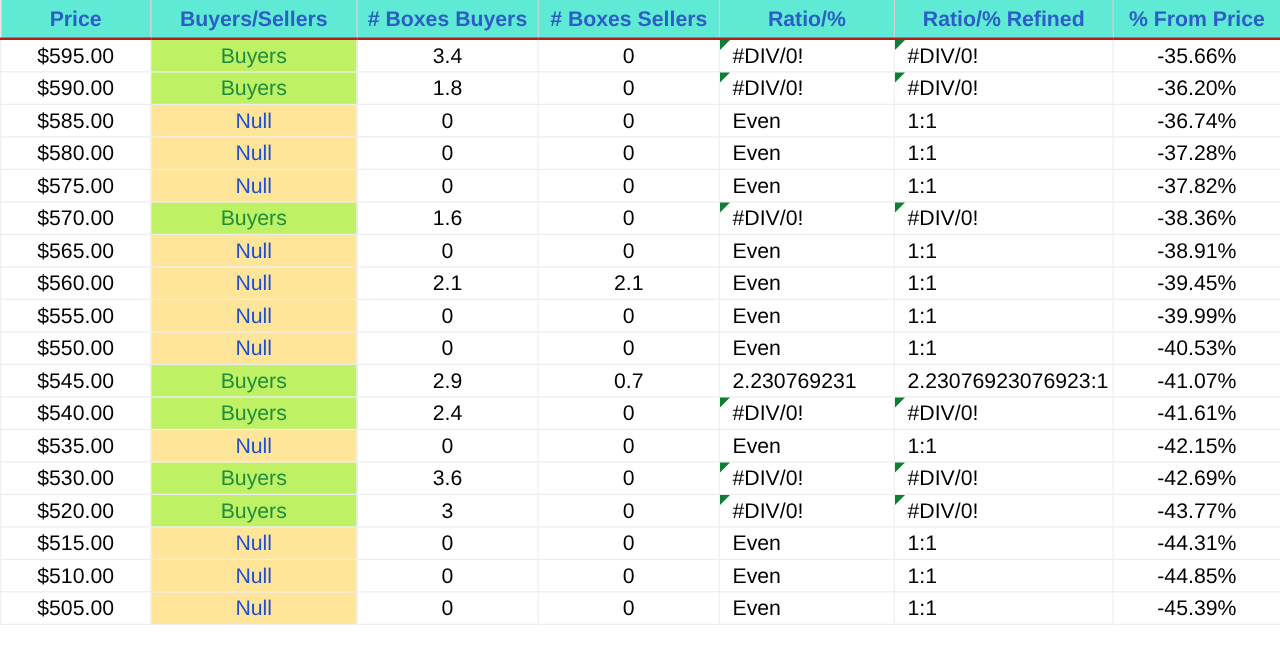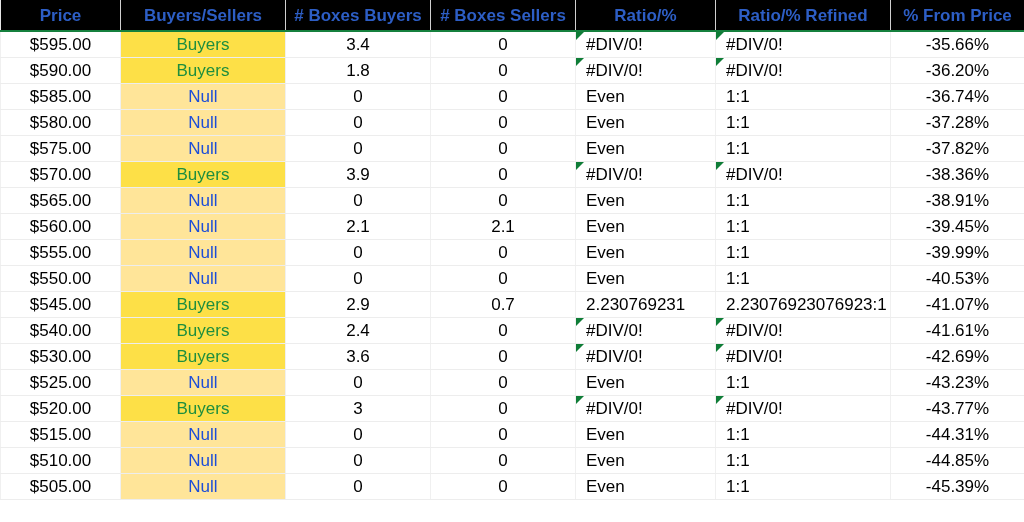--- a/index.html
+++ b/index.html
@@ -8,43 +8,43 @@
     font-size: 17px;
     background: #fff;
     -webkit-font-smoothing: antialiased;
   }
   .sheet {
     width: 1024px;
     border-collapse: collapse;
     table-layout: fixed;
   }
   .sheet th {
-    background: #000000;
+    background: #5eead4;
     color: #2d5ec5;
     font-weight: 700;
     text-align: center;
     padding: 6px 4px 4px;
-    border-bottom: 2px solid #15803d;
+    border-bottom: 2px solid #b91c1c;
     border-left: 1px solid #e6e6e6;
     border-right: 1px solid #d0d0d0;
     white-space: nowrap;
   }
   .sheet tr td {
     border-bottom: 1px solid #ededed;
     border-left: 1px solid #f0f0f0;
     border-right: 1px solid #f0f0f0;
     padding: 2.5px 10px 3.5px;
     height: 19px;
     line-height: 19px;
     vertical-align: middle;
   }
   td.center { text-align:center; }
   td.right { text-align:center; }
   .bs-cell { text-align:center; font-weight:400; }
-  .bs-Buyers { background:#fde047; color:#1e8e3e; }
+  .bs-Buyers { background:#bef264; color:#1e8e3e; }
   .bs-Null   { background:#ffe599; color:#1d4ed8; }
   .ratio-cell { position:relative; text-align:left; }
   .err-mark::before {
     content:"";
     position:absolute;
     top:0; left:0;
     border-top:8px solid #0f7d37;
     border-right:8px solid transparent;
   }
   col.c-price   { width:120px; }
@@ -121,21 +121,21 @@
         <td class="bs-cell bs-Null">Null</td>
         <td class="center">0</td>
         <td class="center">0</td>
         <td class="ratio-cell">Even</td>
         <td class="ratio-cell">1:1</td>
         <td class="right">-37.82%</td>
       </tr>
       <tr>
         <td class="right">$570.00</td>
         <td class="bs-cell bs-Buyers">Buyers</td>
-        <td class="center">3.9</td>
+        <td class="center">1.6</td>
         <td class="center">0</td>
         <td class="ratio-cell err-mark">#DIV/0!</td>
         <td class="ratio-cell err-mark">#DIV/0!</td>
         <td class="right">-38.36%</td>
       </tr>
       <tr>
         <td class="right">$565.00</td>
         <td class="bs-cell bs-Null">Null</td>
         <td class="center">0</td>
         <td class="center">0</td>
@@ -182,36 +182,36 @@
       <tr>
         <td class="right">$540.00</td>
         <td class="bs-cell bs-Buyers">Buyers</td>
         <td class="center">2.4</td>
         <td class="center">0</td>
         <td class="ratio-cell err-mark">#DIV/0!</td>
         <td class="ratio-cell err-mark">#DIV/0!</td>
         <td class="right">-41.61%</td>
       </tr>
       <tr>
+        <td class="right">$535.00</td>
+        <td class="bs-cell bs-Null">Null</td>
+        <td class="center">0</td>
+        <td class="center">0</td>
+        <td class="ratio-cell">Even</td>
+        <td class="ratio-cell">1:1</td>
+        <td class="right">-42.15%</td>
+      </tr>
+      <tr>
         <td class="right">$530.00</td>
         <td class="bs-cell bs-Buyers">Buyers</td>
         <td class="center">3.6</td>
         <td class="center">0</td>
         <td class="ratio-cell err-mark">#DIV/0!</td>
         <td class="ratio-cell err-mark">#DIV/0!</td>
         <td class="right">-42.69%</td>
-      </tr>
-      <tr>
-        <td class="right">$525.00</td>
-        <td class="bs-cell bs-Null">Null</td>
-        <td class="center">0</td>
-        <td class="center">0</td>
-        <td class="ratio-cell">Even</td>
-        <td class="ratio-cell">1:1</td>
-        <td class="right">-43.23%</td>
       </tr>
       <tr>
         <td class="right">$520.00</td>
         <td class="bs-cell bs-Buyers">Buyers</td>
         <td class="center">3</td>
         <td class="center">0</td>
         <td class="ratio-cell err-mark">#DIV/0!</td>
         <td class="ratio-cell err-mark">#DIV/0!</td>
         <td class="right">-43.77%</td>
       </tr>

